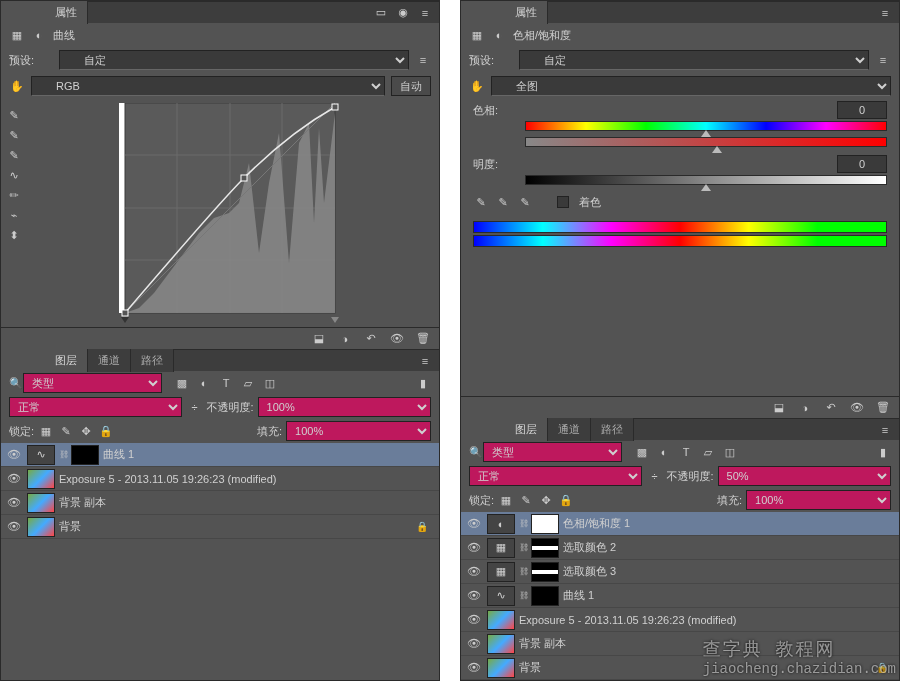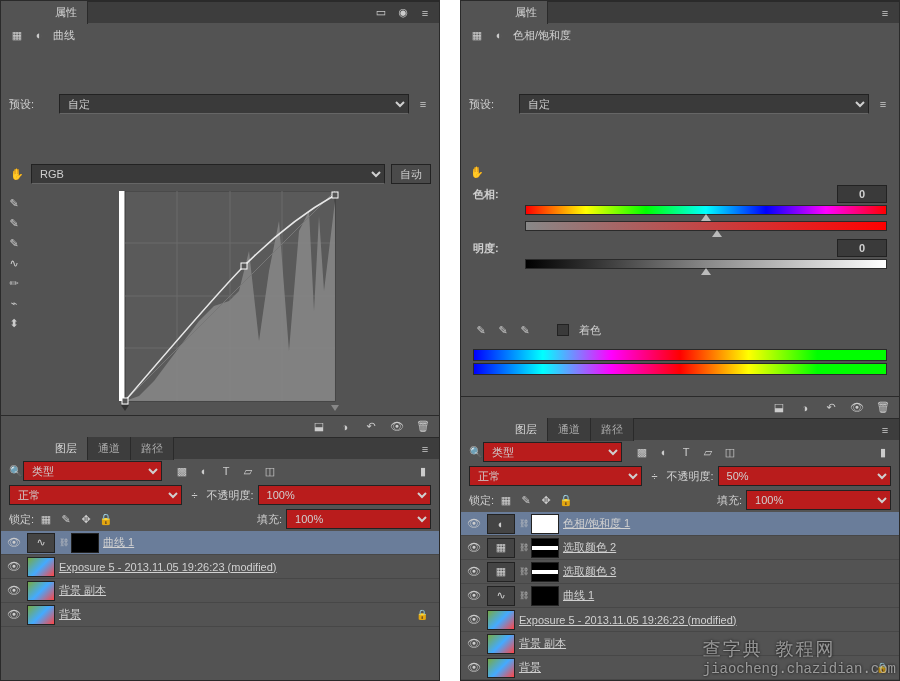--- a/index.html
+++ b/index.html
@@ -47,33 +47,32 @@
 .small-icon {
   width: 16px; height: 16px;
   display: inline-flex; align-items: center; justify-content: center;
   color: #ccc;
 }
 .row {
   display: flex;
   align-items: center;
   padding: 3px 8px;
   gap: 6px;
-  margin-top: 44px;
 }
 .label { width: 44px; font-size: 11px; }
 select, .dropdown {
   flex: 1;
   background: #3a3a3a;
   border: 1px solid #222;
   border-top-color: #222;
   border-bottom-color: #666;
   color: #d0d0d0;
   height: 20px;
   font-size: 11px;
-  padding: 0 4px;
+  padding: 0 20px;
 }
 .btn {
   background: #4a4a4a;
   border: 1px solid #222;
   color: #ccc;
   height: 20px;
   padding: 0 8px;
   font-size: 11px;
 }
 .tool-col {
@@ -92,21 +91,20 @@
   flex: 1;
   background: #535353;
   display: flex;
   justify-content: center;
 }
 .slider-row {
   display: flex;
   align-items: center;
   padding: 2px 12px;
   gap: 8px;
-  font-weight: bold;
 }
 .slider-label { width: 48px; font-size: 11px; }
 .slider-val {
   width: 50px;
   background: #3a3a3a;
   border: 1px solid #222;
   color: #d0d0d0;
   text-align: center;
   font-size: 11px;
   height: 18px;
@@ -146,21 +144,21 @@
   padding: 0 8px;
   border-top: 1px solid #2a2a2a;
 }
 .layer-opts {
   display: flex;
   align-items: center;
   padding: 2px 8px;
   gap: 4px;
 }
 .mini-select {
-  background: #b91c1c;
+  background: #be185d;
   border: 1px solid #222;
   color: #d0d0d0;
   height: 20px;
   font-size: 11px;
   padding: 0 4px;
 }
 .layer-list { flex: 1; }
 .layer-row {
   height: 24px;
   display: flex;
@@ -174,21 +172,21 @@
 .thumb {
   width: 28px; height: 20px;
   background: linear-gradient(135deg,#7a4,#4af,#f44);
   border: 1px solid #222;
 }
 .thumb.adj { background: #444; display: flex; align-items: center; justify-content: center; color: #ccc; }
 .thumb.mask { background: #fff; color: #000; }
 .thumb.maskdark { background: #000; color: #fff; }
 .thumb.cloud { background: linear-gradient(#000 0%,#000 40%,#fff 40%,#fff 60%,#000 60%,#000 100%); }
 .link-icon { width: 8px; font-size: 8px; color: #ccc; }
-.layer-name { font-size: 11px; text-decoration: underline; }
+.layer-name { font-size: 11px; }
 .lock-icon { margin-left: auto; padding-right: 6px; color: #888; font-size: 10px; }
 .watermark {
   position: fixed;
   bottom: 4px;
   right: 4px;
   font-size: 18px;
   color: rgba(255,255,255,0.5);
   text-shadow: 0 0 3px #000;
   font-family: Liberation Mono, monospace;
   letter-spacing: 2px;
@@ -359,20 +357,21 @@
   </div>
 
   <div class="row">
     <span class="label">预设:</span>
     <select class="dropdown"><option>自定</option></select>
     <span class="small-icon">≡</span>
   </div>
 
   <div class="row">
     <span class="small-icon">✋</span>
+    <select class="dropdown"><option>全图</option></select>
   </div>
 
   <div class="slider-row">
     <span class="slider-label">色相:</span>
     <div class="sep"></div>
     <div class="slider-val">0</div>
   </div>
   <div class="slider-track hue-grad">
       <div class="slider-thumb" style="left:50%"></div>
     </div>

